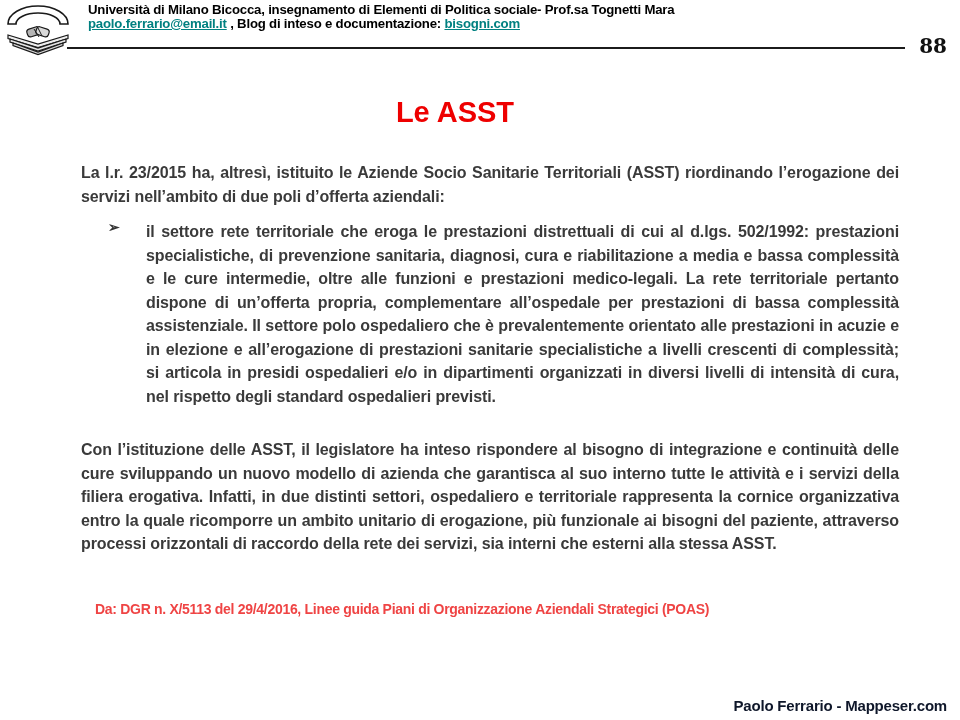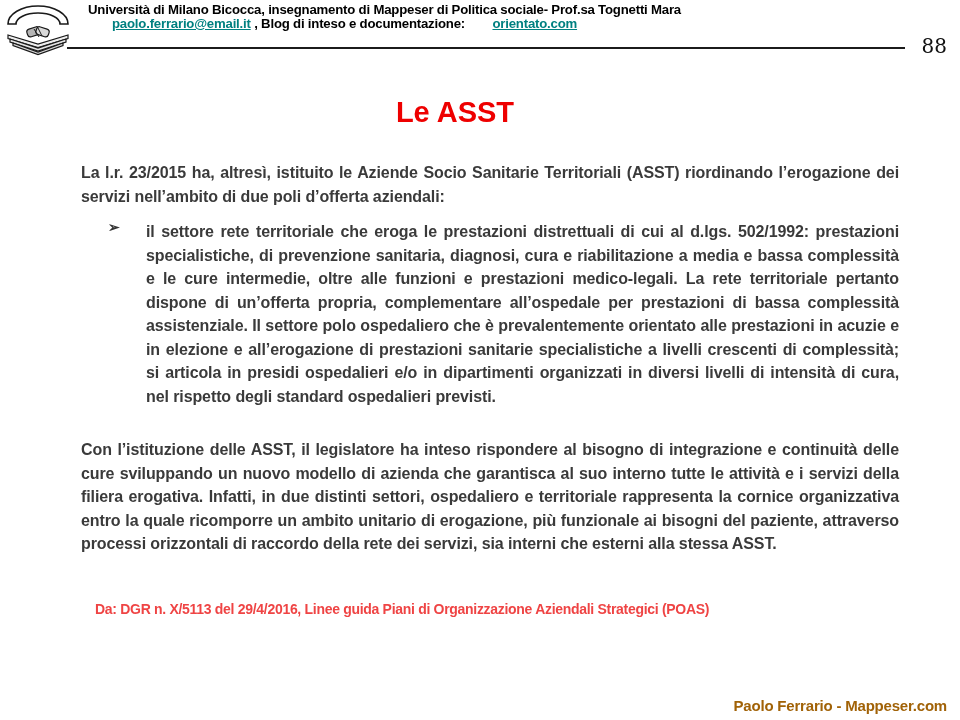--- a/index.html
+++ b/index.html
@@ -11,28 +11,28 @@
   .slide{position:relative;width:960px;height:720px;background:#fff;}
 
   
   .hdr{position:relative;height:58px;}
   .logo{position:absolute;left:5px;top:4px;width:66px;height:54px;}
   .hdr-text{
     position:absolute;left:88px;top:3px;right:60px;
     font-size:13.2px;font-weight:bold;color:#000;
     line-height:13.9px;letter-spacing:-0.2px;white-space:nowrap;
   }
-  .tlink{color:#008080;text-decoration:underline;cursor:pointer;margin-left:24px;}
+  .tlink{color:#008080;text-decoration:underline;cursor:pointer;}
   .hdr-rule{
     position:absolute;left:67px;top:47px;width:838px;height:0;
     border-top:2px solid #1b1b1b;
   }
   .page-num{
     position:absolute;right:13px;top:34px;
-    font-family:"DejaVu Serif", serif;font-weight:normal;
+    font-family:"DejaVu Serif", serif;font-weight:bold;
     font-size:20px;color:#111;
   }
 
   
   .title{
     margin:38px 0 0 0;text-align:center;position:relative;left:-25px;
     font-size:29px;font-weight:bold;color:#ee0000;
     letter-spacing:0px;
   }
 
@@ -54,21 +54,21 @@
   
   .citation{
     position:absolute;left:95px;right:60px;top:601px;
     font-size:14px;font-weight:bold;color:#ef4444;
     letter-spacing:-0.3px;
   }
 
   
   .footer{
     position:absolute;right:13px;bottom:6px;
-    font-size:15px;font-weight:bold;color:#a16207;
+    font-size:15px;font-weight:bold;color:#0f172a;
     letter-spacing:-0.2px;
   }
 </style>
 </head>
 <body>
 
 <div class="slide">
 
   <header class="hdr">
     <svg class="logo" viewBox="0 0 66 54" xmlns="http://www.w3.org/2000/svg">
@@ -79,22 +79,22 @@
       <path d="M5,35 L33,44 L61,35 L61,38 L33,47 L5,38 Z" fill="#e2e2e2" stroke="#1a1a1a" stroke-width="1.2"></path>
       <path d="M8,39 L33,48 L58,39 L58,41.5 L33,50.5 L8,41.5 Z" fill="#d6d6d6" stroke="#1a1a1a" stroke-width="1.2"></path>
 
       <rect x="22" y="24" width="13" height="8" rx="3" transform="rotate(-18 28 28)" fill="#b5b5b5" stroke="#1a1a1a" stroke-width="1.2"></rect>
       <rect x="31" y="24" width="13" height="8" rx="3" transform="rotate(18 38 28)" fill="#d9d9d9" stroke="#1a1a1a" stroke-width="1.2"></rect>
       <line x1="29" y1="25" x2="34" y2="33" stroke="#1a1a1a" stroke-width="1"></line>
       <line x1="33" y1="24" x2="37" y2="32" stroke="#1a1a1a" stroke-width="1"></line>
     </svg>
 
     <div class="hdr-text">
-      <div>Università di Milano Bicocca, insegnamento di Mappeser di Politica sociale- Prof.sa Tognetti Mara</div>
-      <div><a class="tlink">paolo.ferrario@email.it</a><span> , Blog di inteso e documentazione: </span><a class="tlink">orientato.com</a></div>
+      <div>Università di Milano Bicocca, insegnamento di Elementi di Politica sociale- Prof.sa Tognetti Mara</div>
+      <div><a class="tlink">paolo.ferrario@email.it</a><span> , Blog di inteso e documentazione: </span><a class="tlink">bisogni.com</a></div>
     </div>
 
     <div class="hdr-rule"></div>
     <div class="page-num">88</div>
   </header>
 
   <h1 class="title">Le ASST</h1>
 
   <main class="body">
     <p>La l.r. 23/2015 ha, altresì, istituito le Aziende Socio Sanitarie Territoriali (ASST) riordinando l’erogazione dei servizi nell’ambito di due poli d’offerta aziendali:</p>

